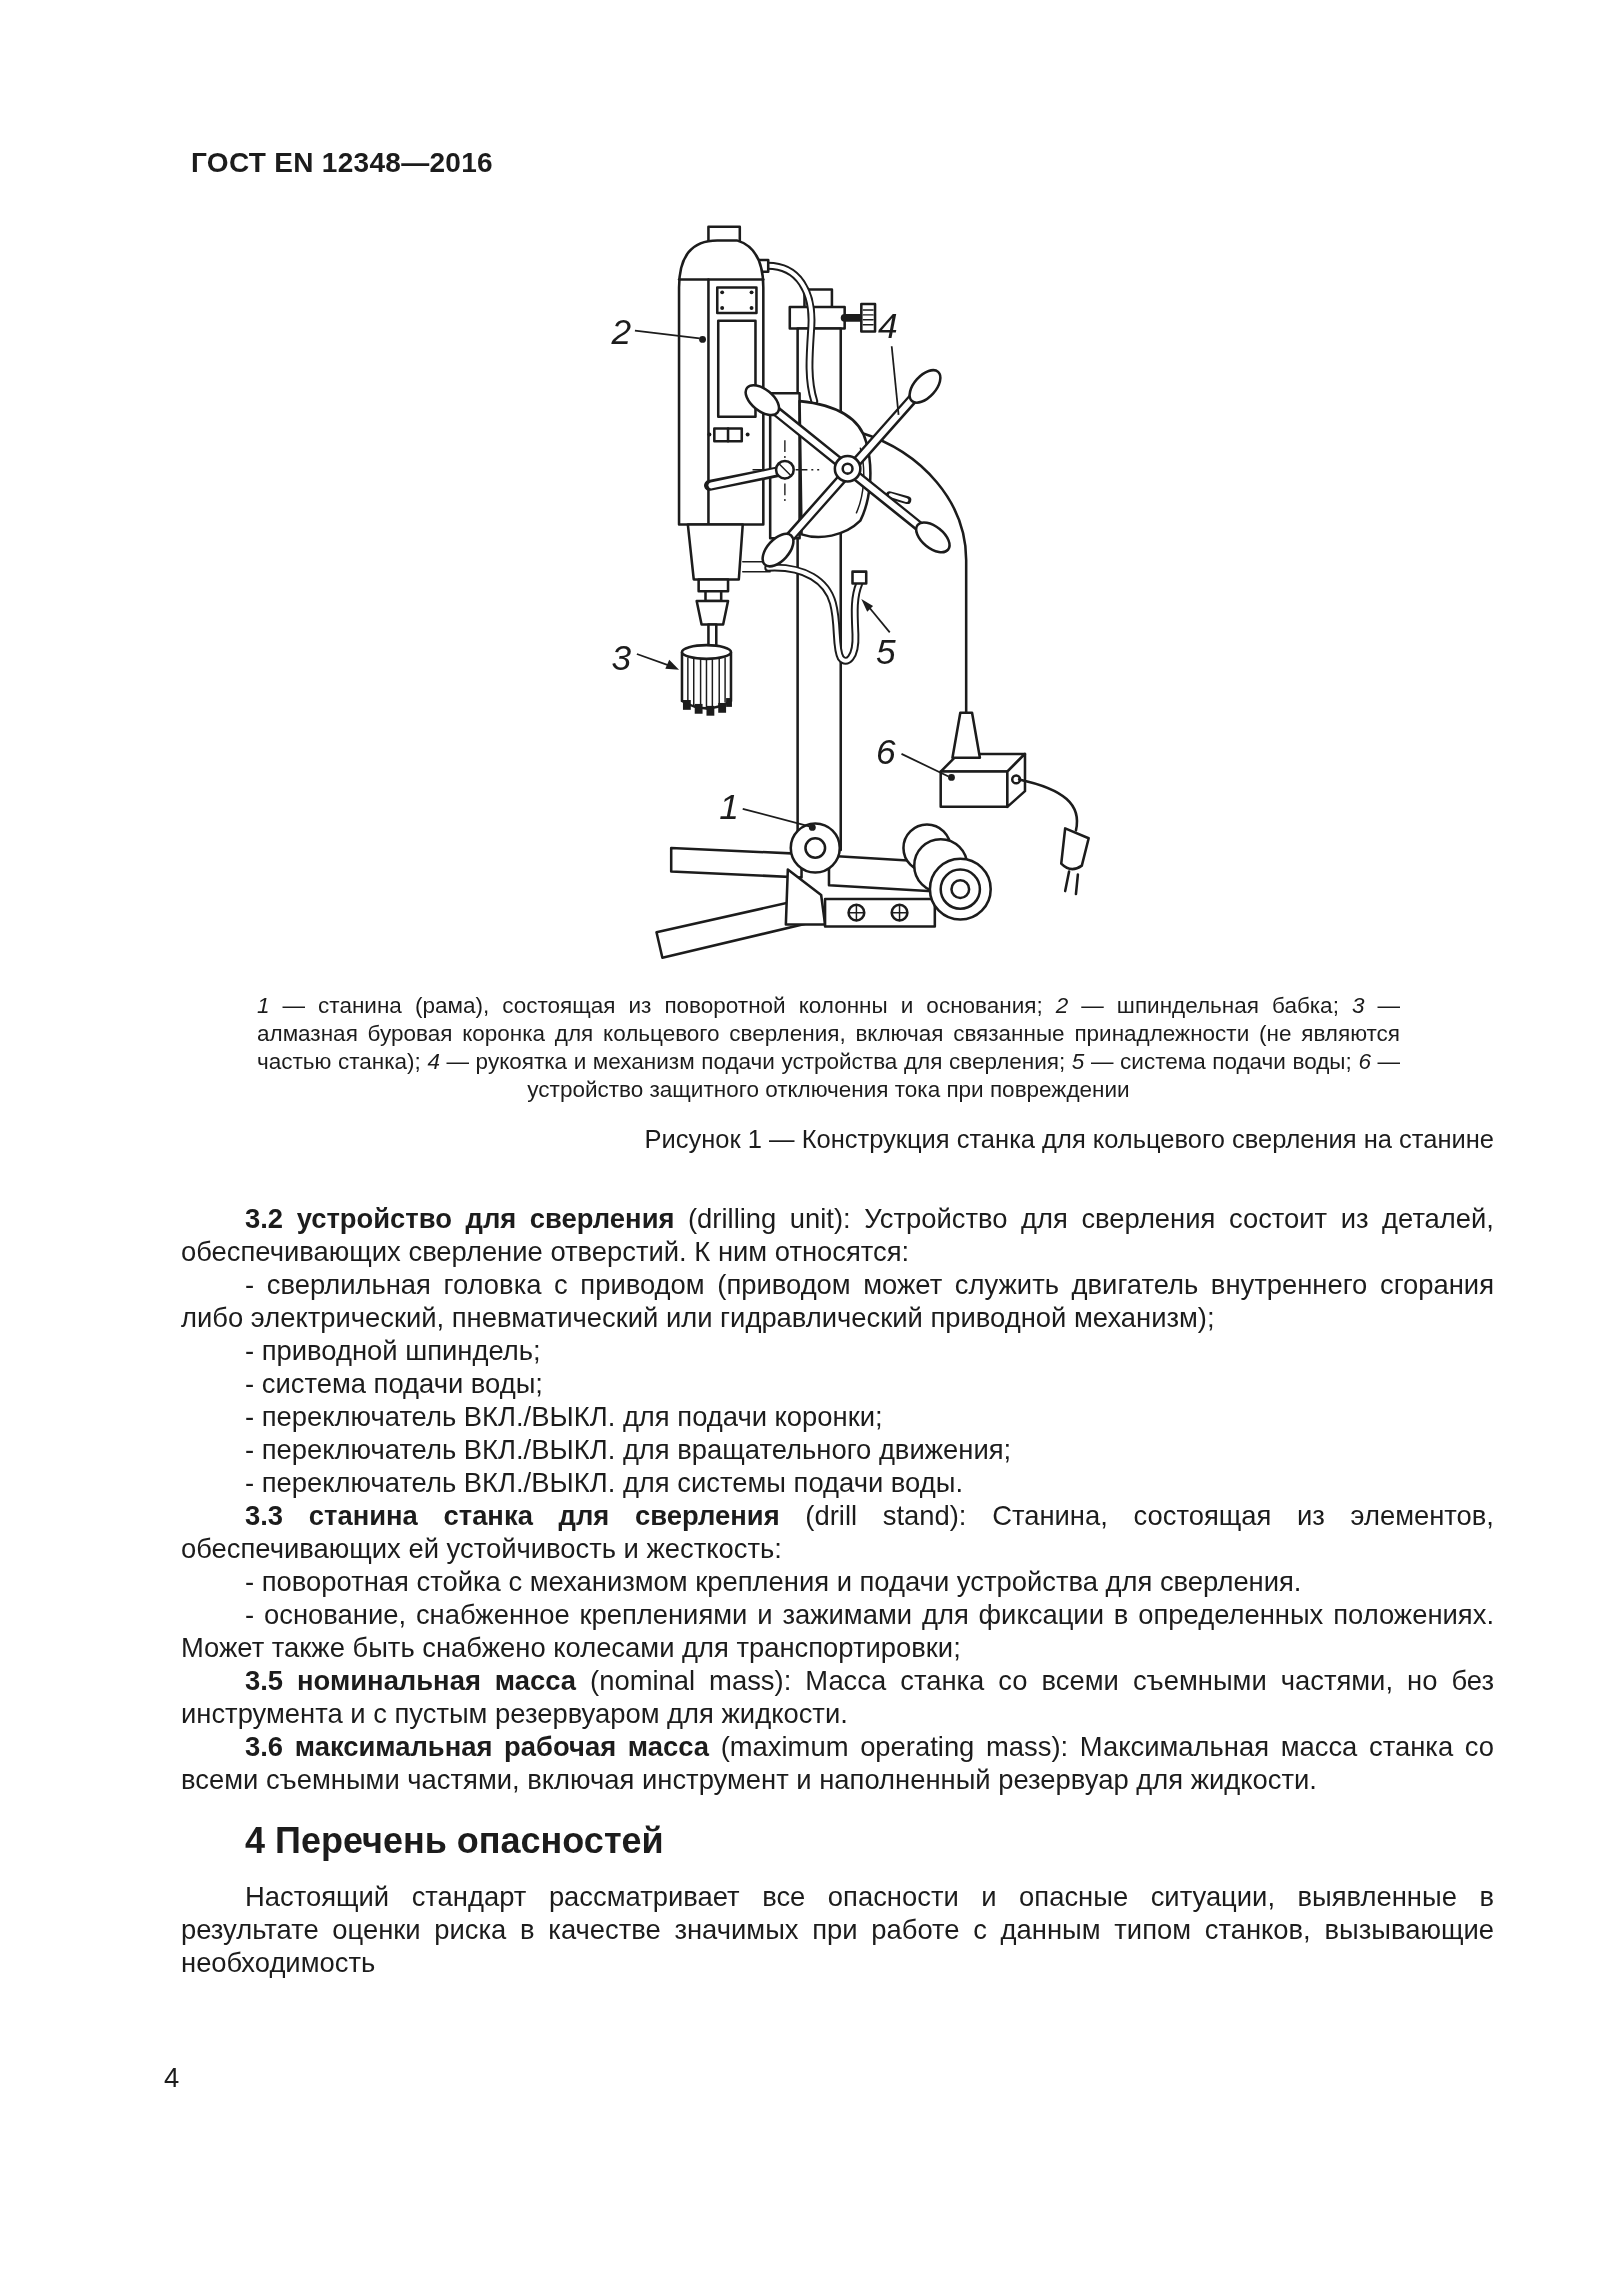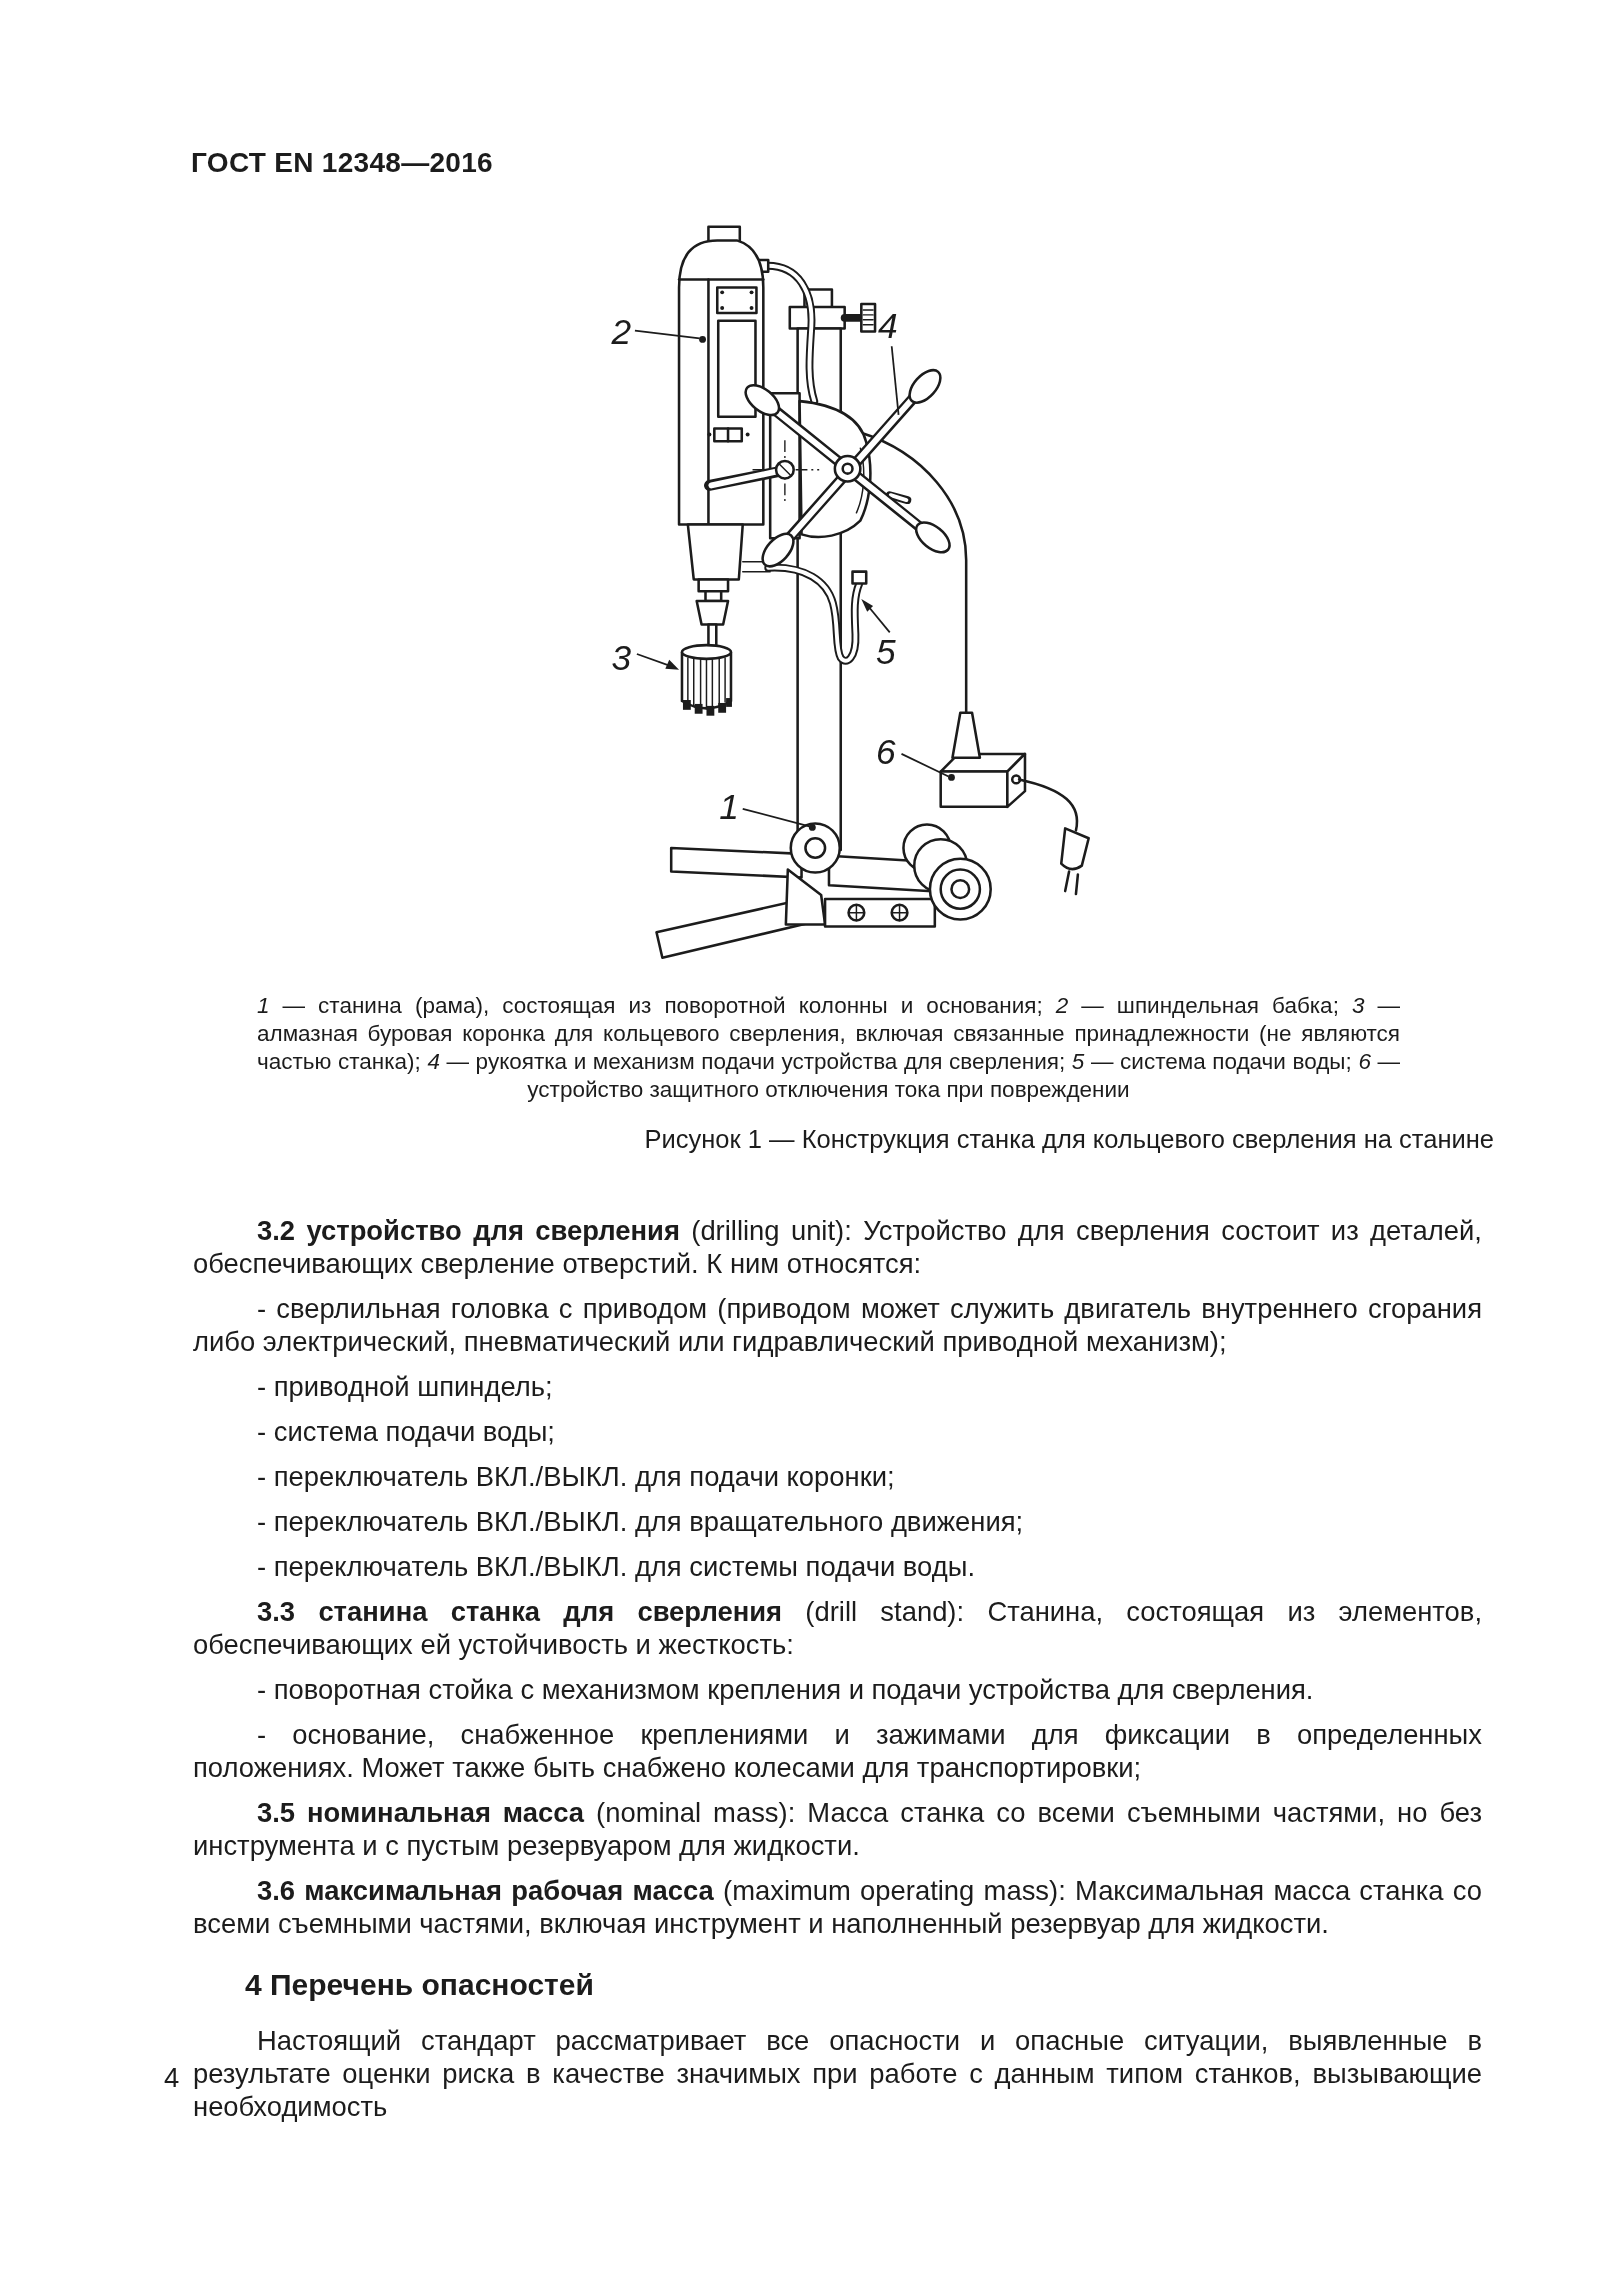--- a/index.html
+++ b/index.html
@@ -8,22 +8,22 @@
     background:#ffffff;color:#1c1c1c;
     font-family:"Liberation Sans","DejaVu Sans",sans-serif;
   }
   .header{position:absolute;left:191px;top:147px;font-size:28px;font-weight:bold;letter-spacing:0.3px;}
   svg.figure{position:absolute;left:578px;top:211px;width:843px;height:784px;}
   .caption{position:absolute;left:257px;top:992px;width:1143px;margin:0;
     font-size:22.5px;line-height:28px;text-align:justify;text-align-last:center;}
   .caption .ref{font-style:italic;}
   .fig-title{position:absolute;left:200px;top:1125px;width:1294px;margin:0;font-size:25.5px;text-align:right;}
   .bodytext{position:absolute;left:181px;top:1202px;width:1313px;font-size:27.4px;line-height:33px;text-align:justify;}
-  .bp{margin:12px;text-indent:64px;}
-  .sec{margin:25.5px 0 21.6px 0;font-size:30px;font-weight:bold;text-indent:64px;line-height:37px;text-align:left;}
+  .bp{margin:0;text-indent:64px;}
+  .sec{margin:25.5px 0 21.6px 0;font-size:36px;font-weight:bold;text-indent:64px;line-height:37px;text-align:left;}
   .pagenum{position:absolute;left:164px;top:2062px;font-size:27.4px;}
 
   
   .ln{fill:none;stroke:#1c1c1c;stroke-width:2.6;stroke-linecap:round;stroke-linejoin:round;}
   .thin{fill:none;stroke:#1c1c1c;stroke-width:1.5;stroke-linecap:round;}
   .wf{fill:#ffffff;stroke:#1c1c1c;stroke-width:2.6;stroke-linejoin:round;}
   .blk{fill:#1c1c1c;stroke:none;}
   .t8{fill:none;stroke:#1c1c1c;stroke-width:8;stroke-linecap:round;}
   .t4w{fill:none;stroke:#ffffff;stroke-width:4;stroke-linecap:round;}
   .t11{fill:none;stroke:#1c1c1c;stroke-width:11;stroke-linecap:round;}

